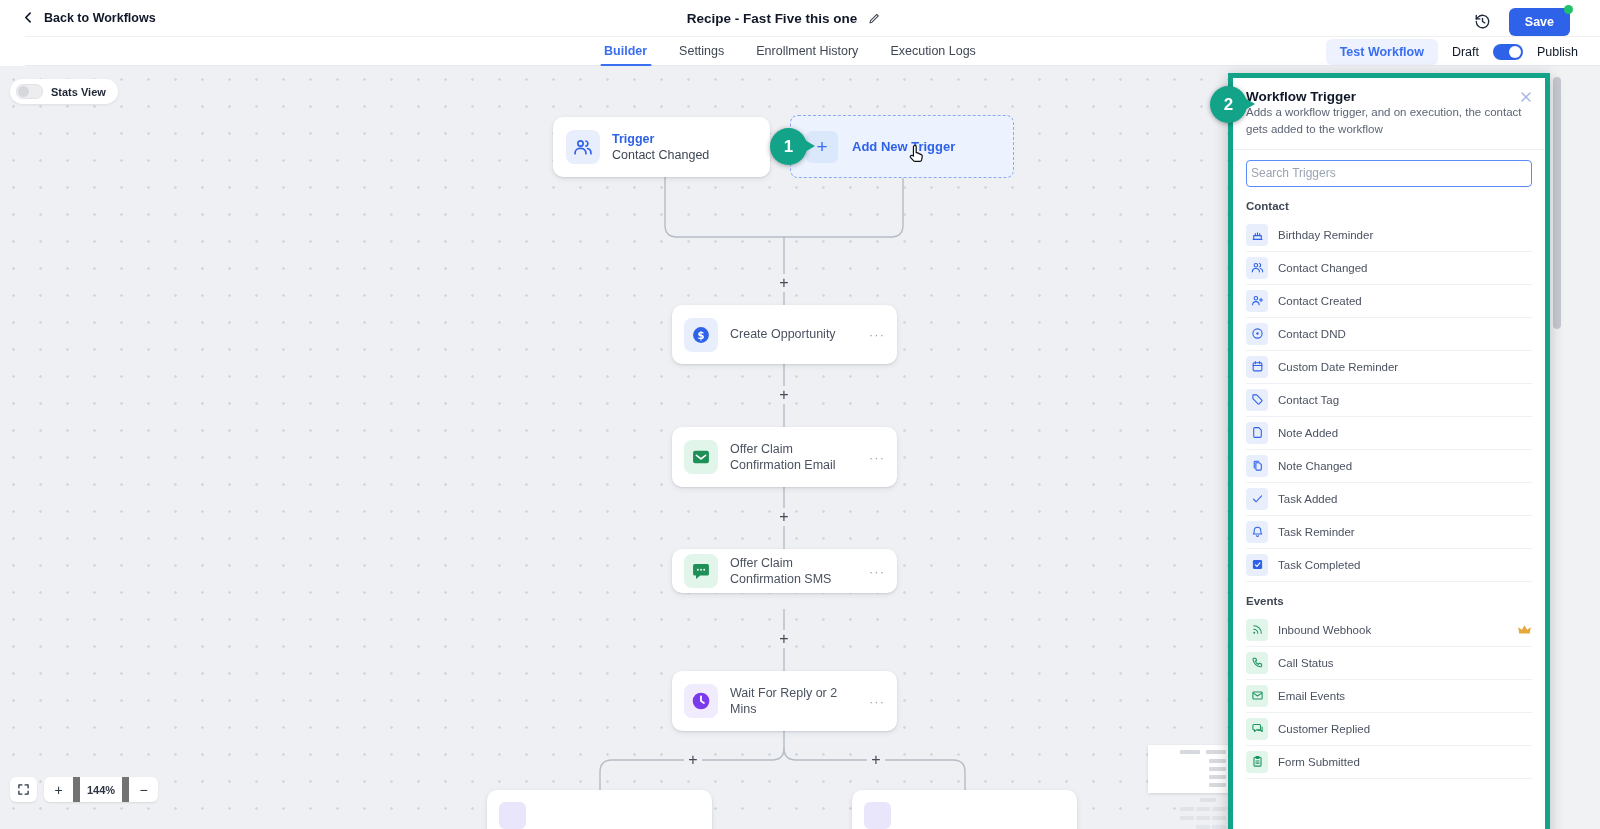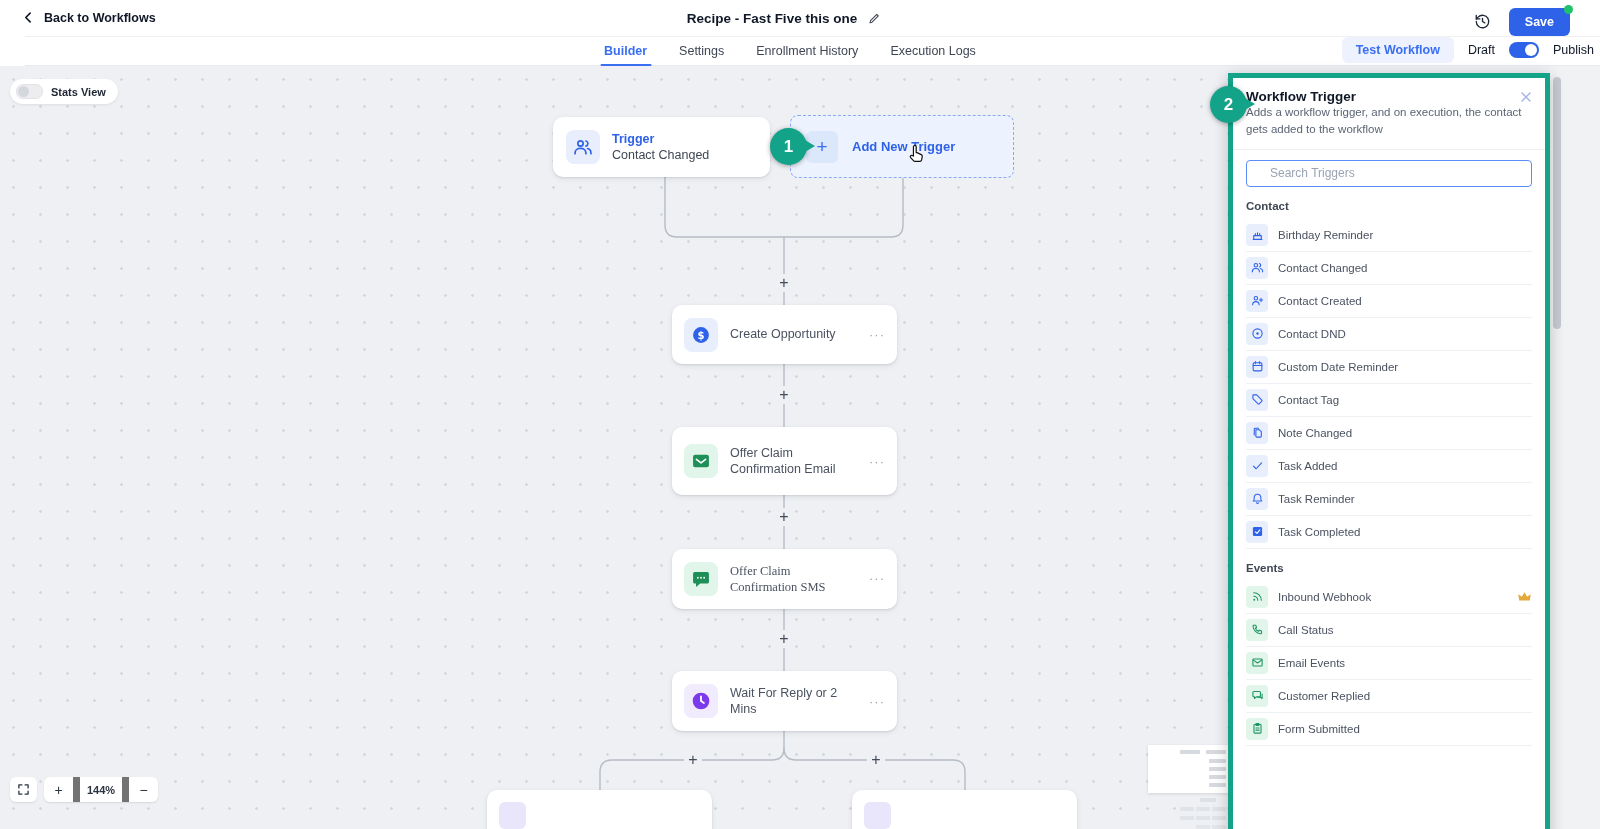--- a/index.html
+++ b/index.html
@@ -9,26 +9,26 @@
   .topbar{height:36px;display:flex;align-items:center;padding:0 30px 0 22px;background:#fff;position:relative;z-index:6;box-sizing:border-box;}
   .back{display:flex;gap:9px;align-items:flex-start;font-size:12.5px;font-weight:700;color:#101828;cursor:pointer;}
   .back svg{width:13px;height:13px;}
   .title-wrap{position:absolute;left:49%;transform:translateX(-50%);display:flex;align-items:center;gap:11px;font-size:13.5px;font-weight:600;color:#101828;}
   .edit-ic{width:13px;height:13px;color:#3f4654;cursor:pointer;}
   .top-right{margin-left:auto;display:flex;align-items:center;gap:18px;margin-top:7px;}
   .hist-ic{width:17px;height:17px;color:#1f2937;cursor:pointer;}
   .save-btn{position:relative;background:#2e62e9;color:#fff;font-size:12.5px;font-weight:600;padding:7px 16px;border-radius:6px;border:none;cursor:pointer;font-family:inherit;}
   .save-dot{position:absolute;top:-3px;right:-3px;width:9px;height:9px;border-radius:50%;background:#1fc16b;}
   
-  .tabsbar{height:30px;border-top:1px solid #eef0f2;border-bottom:1px solid #e7e9ee;display:flex;align-items:flex-start;background:#fff;position:relative;z-index:6;box-sizing:border-box;margin-left:25px;}
+  .tabsbar{height:30px;border-top:1px solid #eef0f2;border-bottom:1px solid #e7e9ee;display:flex;align-items:flex-end;background:#fff;position:relative;z-index:6;box-sizing:border-box;margin-left:25px;}
   .tabs{position:absolute;left:50%;transform:translateX(-56%);display:flex;gap:28px;height:100%;}
   .tab{display:flex;align-items:center;font-size:12.5px;color:#3f4654;cursor:pointer;position:relative;padding:0 2px;white-space:nowrap;}
   .tab.active{color:#3a6ff2;font-weight:600;}
   .tab.active::after{content:"";position:absolute;left:-2px;right:-2px;bottom:-1px;height:2px;background:#3a6ff2;border-radius:2px;}
-  .tabs-right{margin-left:auto;display:flex;align-items:center;gap:14px;padding-right:6px;}
+  .tabs-right{margin-left:auto;display:flex;align-items:center;gap:14px;padding-right:22px;}
   .test-btn{background:#eef2fe;color:#3a6ff2;font-weight:600;font-size:12.5px;padding:6px 14px;border-radius:6px;border:none;cursor:pointer;font-family:inherit;}
   .pub-label{font-size:12.5px;color:#101828;}
   .toggle{width:30px;height:16px;border-radius:9px;background:#2e62e9;position:relative;cursor:pointer;}
   .toggle .knob{position:absolute;right:2px;top:2px;width:12px;height:12px;background:#fff;border-radius:50%;}
   
   .canvas{position:absolute;top:66px;left:0;right:0;bottom:0;background:#eef0f3;
     background-image:radial-gradient(circle,#d3d6db 1.3px,transparent 1.45px);background-size:27px 27px;overflow:hidden;}
   .connectors{position:absolute;left:0;top:0;pointer-events:none;}
   .stats-pill{position:absolute;left:10px;top:13px;background:#fff;border-radius:14px;padding:5px 12px 5px 6px;display:flex;align-items:center;gap:8px;box-shadow:0 1px 3px rgba(0,0,0,.08);font-size:11px;font-weight:700;color:#1d2433;z-index:4;}
   .mini-toggle{width:25px;height:13px;border-radius:7px;background:#ededf0;border:1px solid #e1e3e8;position:relative;cursor:pointer;}
@@ -71,21 +71,21 @@
   
   .scroll-strip{position:absolute;left:1550px;top:66px;bottom:0;width:50px;background:#f1f2f4;z-index:15;}
   .scroll-thumb{position:absolute;left:3px;top:11px;width:8px;height:252px;border-radius:4px;background:#c6cad0;cursor:pointer;}
   
   .panel{position:absolute;left:1228px;top:73px;width:322px;height:782px;box-sizing:border-box;background:#fff;border:5px solid #12a389;box-shadow:0 3px 14px rgba(0,0,0,.22);z-index:20;overflow:hidden;}
   .panel-head{padding:11px 13px 10px;border-bottom:1px solid #edeff2;position:relative;}
   .panel-title{font-size:13.5px;font-weight:700;color:#101828;}
   .panel-close{position:absolute;right:11px;top:11px;width:16px;height:16px;color:#a5b4e8;cursor:pointer;}
   .panel-desc{font-size:11.5px;color:#5c6575;line-height:1.5;padding-right:4px;}
   .panel-body{padding:10px 13px 0;}
-  .search{width:100%;box-sizing:border-box;height:27px;border:1.5px solid #5b8cf7;border-radius:4px;padding:0 23px;font-size:12px;color:#101828;outline:none;font-family:inherit;}
+  .search{width:100%;box-sizing:border-box;height:27px;border:1.5px solid #5b8cf7;border-radius:4px;padding:0 4px;font-size:12px;color:#101828;outline:none;font-family:inherit;}
   .search::placeholder{color:#9aa3b2;}
   .section-label{font-size:11.5px;font-weight:700;color:#3f4654;margin:13px 0 7px;}
   .trigger-row{display:flex;align-items:center;gap:10px;height:32px;border-bottom:1px solid #eef0f3;cursor:pointer;background:#fff;}
   .row-icon{width:22px;height:22px;border-radius:4px;display:flex;align-items:center;justify-content:center;flex:none;}
   .row-icon svg{width:13px;height:13px;}
   .sec-blue .row-icon{background:#e8eefc;color:#2e62e9;}
   .sec-green .row-icon{background:#e2f5ea;color:#1d9560;}
   .row-label{font-size:11.5px;color:#4a5260;flex:1;}
   .row-badge{flex:none;display:flex;align-items:center;}
   .row-badge svg{width:15px;height:15px;}
@@ -194,31 +194,31 @@
   <div class="card node" style="top:239px;height:59px;">
     <div class="node-icon ic-blue">
         <svg viewBox="0 0 24 24">
           <circle cx="12" cy="12" r="9.5" fill="#2e62e9"></circle>
           <text x="12" y="16.4" text-anchor="middle" font-size="12" font-weight="bold" fill="#fff" font-family="DejaVu Sans, sans-serif">$</text>
         </svg>
       </div>
     <div class="node-title">Create Opportunity</div>
     <div class="dots">···</div>
   </div>
-  <div class="card node" style="top:361px;height:68px;">
+  <div class="card node" style="top:361px;height:60px;">
     <div class="node-icon ic-green">
         <svg viewBox="0 0 24 24">
           <rect x="2.5" y="4.5" width="19" height="15" rx="2.5" fill="#1d8f57"></rect>
           <path d="M6.5 10l5.5 4.2L17.5 10" stroke="#fff" stroke-width="2" fill="none" stroke-linecap="round" stroke-linejoin="round"></path>
         </svg>
       </div>
     <div class="node-title">Offer Claim Confirmation Email</div>
     <div class="dots">···</div>
   </div>
-  <div class="card node" style="top:483px;height:60px;font-family:Liberation Serif, serif;">
+  <div class="card node" style="top:483px;height:44px;">
     <div class="node-icon ic-green">
         <svg viewBox="0 0 24 24">
           <path d="M4.5 3.5h15a2 2 0 0 1 2 2v10a2 2 0 0 1-2 2H11l-5 4v-4H4.5a2 2 0 0 1-2-2v-10a2 2 0 0 1 2-2z" fill="#1d8f57"></path>
           <circle cx="8.2" cy="10.5" r="1.1" fill="#fff"></circle>
           <circle cx="12" cy="10.5" r="1.1" fill="#fff"></circle>
           <circle cx="15.8" cy="10.5" r="1.1" fill="#fff"></circle>
         </svg>
       </div>
     <div class="node-title">Offer Claim Confirmation SMS</div>
     <div class="dots">···</div>
@@ -355,20 +355,29 @@
         <div class="trigger-row">
           <div class="row-icon">
             <svg viewBox="0 0 24 24" fill="none" stroke="currentColor" stroke-width="2" stroke-linecap="round" stroke-linejoin="round">
               <path d="M3.5 10.5v-6a1 1 0 0 1 1-1h6L20 13a1.5 1.5 0 0 1 0 2.1L15.1 20a1.5 1.5 0 0 1-2.1 0z"></path>
             </svg>
           </div>
           <div class="row-label">Contact Tag</div>
 
         </div>
 
+        <div class="trigger-row">
+          <div class="row-icon">
+            <svg viewBox="0 0 24 24" fill="none" stroke="currentColor" stroke-width="2" stroke-linecap="round" stroke-linejoin="round">
+              <path d="M7 3h7.5L19 7.5V19a2 2 0 0 1-2 2H7a2 2 0 0 1-2-2V5a2 2 0 0 1 2-2z"></path>
+            </svg>
+          </div>
+          <div class="row-label">Note Added</div>
+
+        </div>
 
         <div class="trigger-row">
           <div class="row-icon">
             <svg viewBox="0 0 24 24" fill="none" stroke="currentColor" stroke-width="2" stroke-linecap="round" stroke-linejoin="round">
               <path d="M9 7h6.5L19 10.5V19a1.5 1.5 0 0 1-1.5 1.5h-7A1.5 1.5 0 0 1 9 19z"></path>
               <path d="M6 16.5V5.5A1.5 1.5 0 0 1 7.5 4H14"></path>
             </svg>
           </div>
           <div class="row-label">Note Changed</div>
 

